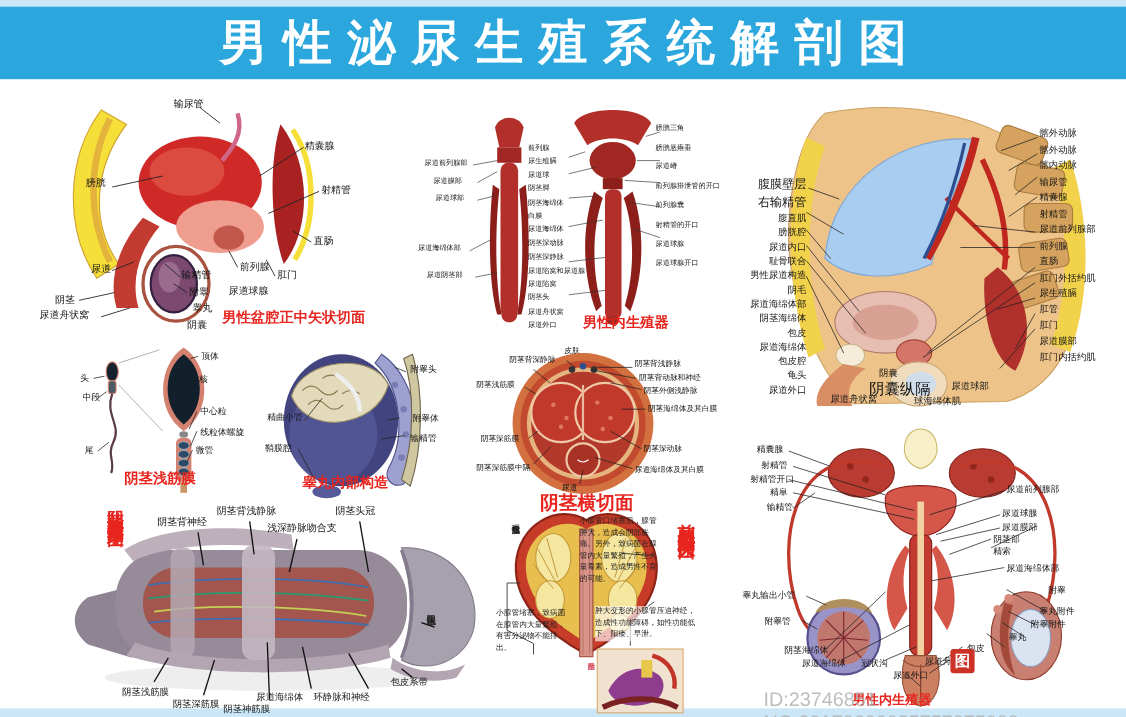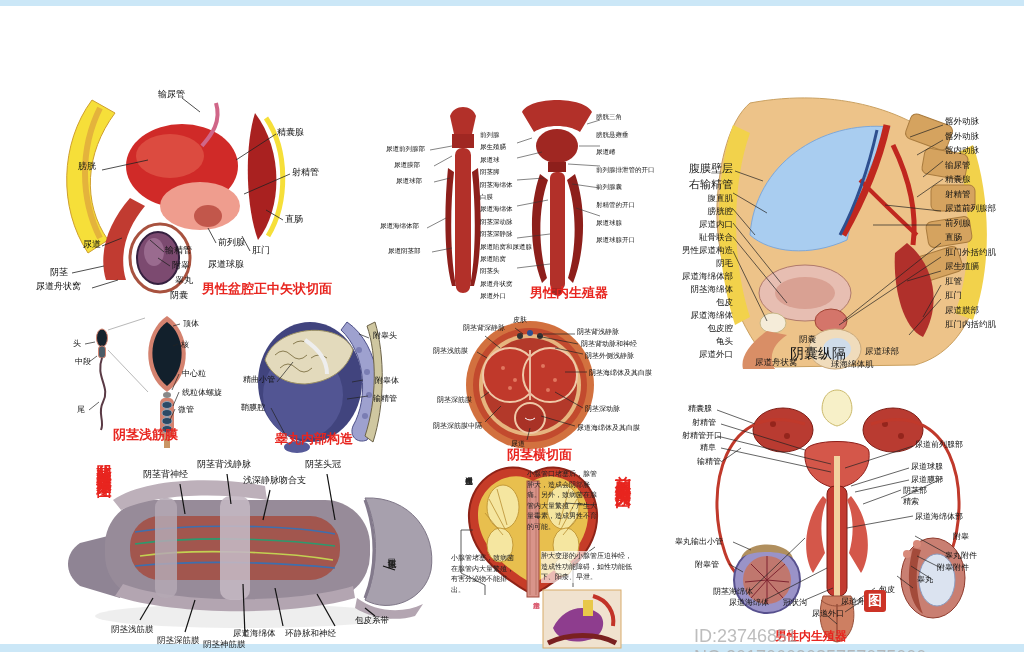--- a/index.html
+++ b/index.html
@@ -24,20 +24,23 @@
   #wm-id{left:694px;top:626px;font-size:18px;color:rgba(172,172,172,.8);}
   #wm-stamp{left:864px;top:590px;width:22px;height:22px;background:#cc3326;color:#fff;font-size:14px;font-weight:bold;
     display:flex;align-items:center;justify-content:center;border-radius:3px;}
   svg{display:block;}
 </style>
 </head>
 <body>
 
 <div id="poster">
   <div class="strip" style="top:0;height:6px"></div>
+  <div id="titlebar">
+    <span class="t">男性泌尿生殖系统解剖图</span>
+  </div>
   <div class="strip" style="top:644px;height:8px"></div>
 
   <div class="p" style="left:30px;top:88px;width:330px;height:215px">
     <svg class="art" width="330" height="215" viewBox="0 0 330 215">
       <path d="M62,12 C30,55 28,120 58,165 L78,152 C52,115 55,65 85,25 Z" fill="#f6df39" stroke="#cf9f2e"></path>
       <path d="M70,20 C50,60 50,110 70,150" fill="none" stroke="#e4b33c" stroke-width="6"></path>
       <path d="M225,25 C252,60 254,118 228,152 C216,120 214,60 225,25 Z" fill="#a92120"></path>
       <path d="M236,30 C258,62 258,115 238,148" fill="none" stroke="#f6df39" stroke-width="5"></path>
       <ellipse cx="152" cy="78" rx="56" ry="42" fill="#d02a28"></ellipse>
       <ellipse cx="140" cy="68" rx="34" ry="22" fill="#e15a4a" opacity=".7"></ellipse>
@@ -355,21 +358,21 @@
     <span class="l" style="left:18px;top:47px;font-size:7px">阴茎浅筋膜</span>
     <span class="l" style="left:22px;top:96px;font-size:7px">阴茎深筋膜</span>
     <span class="l" style="left:18px;top:122px;font-size:7px">阴茎深筋膜中隔</span>
     <span class="l" style="left:162px;top:28px;font-size:7px">阴茎背浅静脉</span>
     <span class="l" style="left:166px;top:40px;font-size:7px">阴茎背动脉和神经</span>
     <span class="l" style="left:170px;top:52px;font-size:7px">阴茎外侧浅静脉</span>
     <span class="l" style="left:174px;top:69px;font-size:7px">阴茎海绵体及其白膜</span>
     <span class="l" style="left:170px;top:105px;font-size:7px">阴茎深动脉</span>
     <span class="l" style="left:162px;top:124px;font-size:7px">尿道海绵体及其白膜</span>
     <span class="l" style="left:96px;top:140px;font-size:7px">尿道</span>
-    <span class="cap" style="left:92px;top:146px;font-size:13px">阴茎横切面</span>
+    <span class="cap" style="left:76px;top:146px;font-size:17px">阴茎横切面</span>
   </div>
 
   <div class="p" style="left:35px;top:448px;width:415px;height:200px">
     <svg class="art" width="415" height="200" viewBox="0 0 415 200">
       <ellipse cx="210" cy="168" rx="150" ry="12" fill="#ddd" opacity=".5"></ellipse>
       <path d="M45,95 C30,105 28,125 45,138 L85,150 L85,85 Z" fill="#8f8494"></path>
       <rect x="70" y="52" width="265" height="100" rx="45" fill="#978b99"></rect>
       <path d="M78,52 C110,30 180,28 230,38 L232,52 C180,44 120,46 86,62 Z" fill="#bdb0ba"></path>
       <path d="M80,148 C140,168 260,168 320,150 L318,138 C260,156 140,156 88,136 Z" fill="#b3a5b1"></path>
       <rect x="95" y="68" width="210" height="64" rx="30" fill="#a2564e"></rect>

